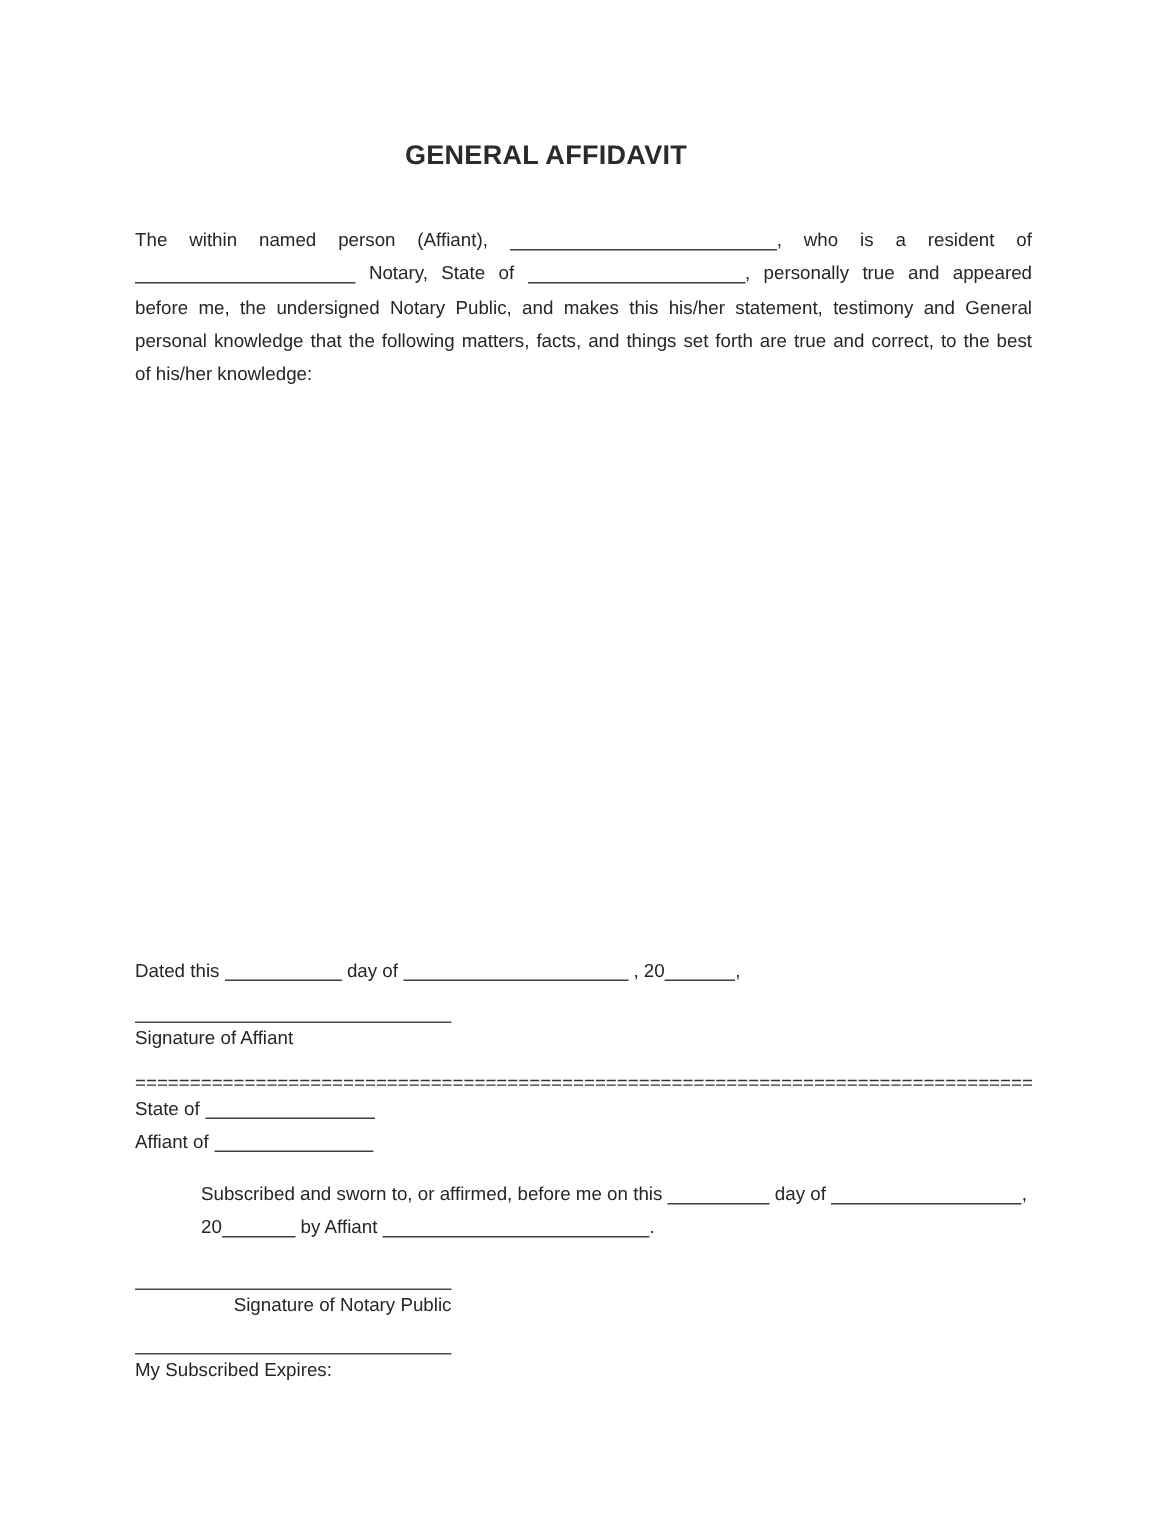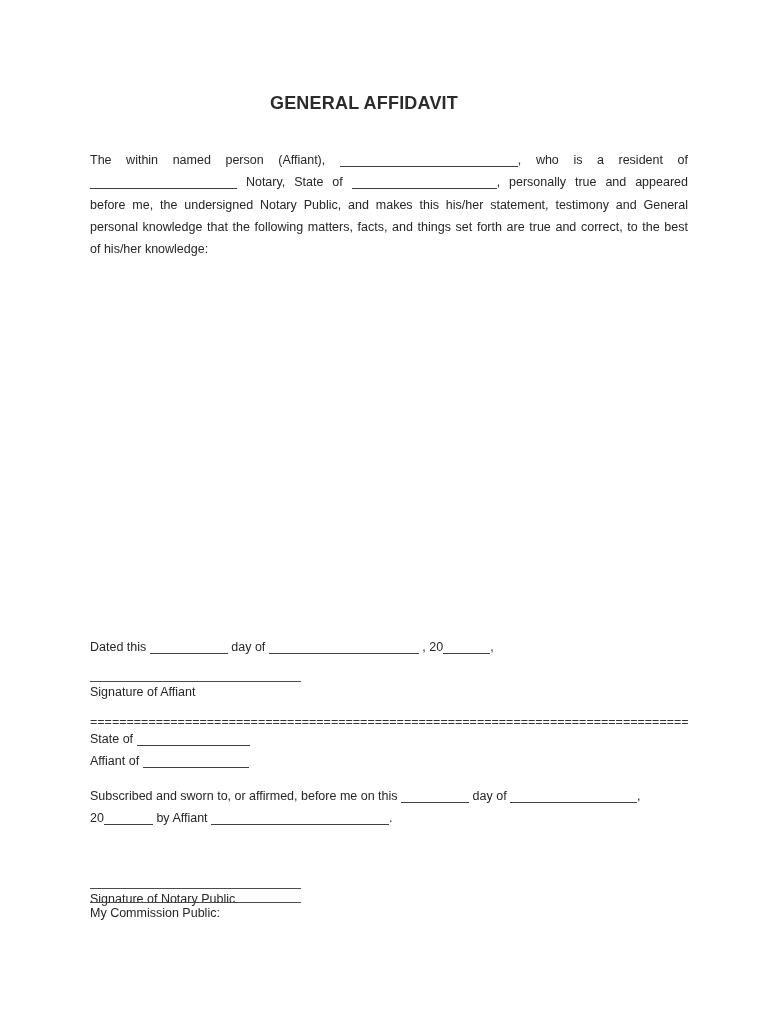--- a/index.html
+++ b/index.html
@@ -72,27 +72,27 @@
   .state-line { top: 728px; }
   .county-line{ top: 750px; }
   .sworn {
     position: absolute;
     top: 785px;
     left: 90px;
     width: 598px;
     font-size: 12.5px;
     line-height: 22.3px;
   }
-  .sworn .sline { white-space: nowrap; }
+  .sworn .sline { white-space: nowrap; margin-left: 44px; }
   .sigblock {
     position: absolute;
     left: 90px;
   }
   .affiant-sig { top: 681px; }
-  .notary-sig  { top: 888px; }
+  .notary-sig  { top: 859px; text-align: right; }
   .commission  { top: 902px; }
   .rule {
     width: 211px;
     height: 0;
     border-top: 1px solid #4a4a4a;
   }
   .siglabel {
     font-size: 12.5px;
     line-height: 19px;
     margin-top: 1px;
@@ -176,16 +176,16 @@
     </div>
   </div>
 
   <div class="sigblock notary-sig">
     <div class="rule"></div>
     <div class="siglabel">Signature of Notary Public</div>
   </div>
 
   <div class="sigblock commission">
     <div class="rule"></div>
-    <div class="siglabel">My Commission Public:</div>
+    <div class="siglabel">My Subscribed Expires:</div>
   </div>
 
 </div>
 
 </body></html>

